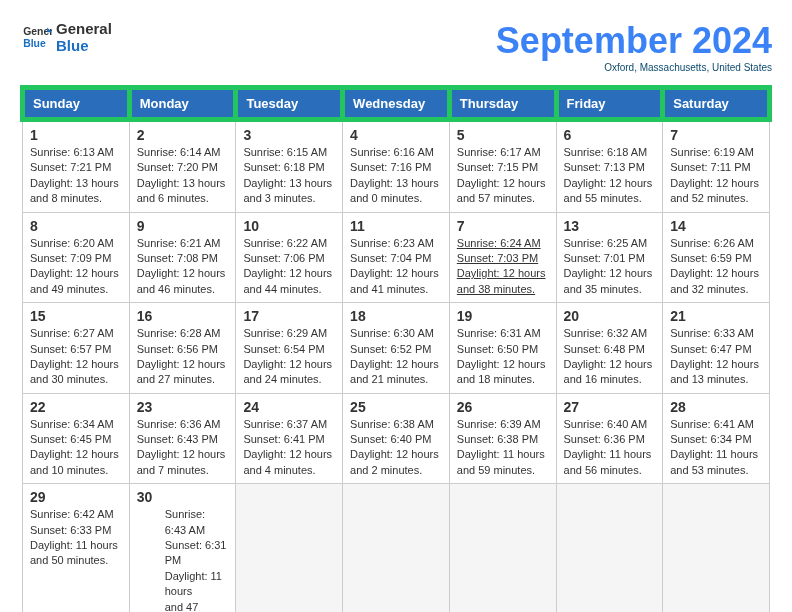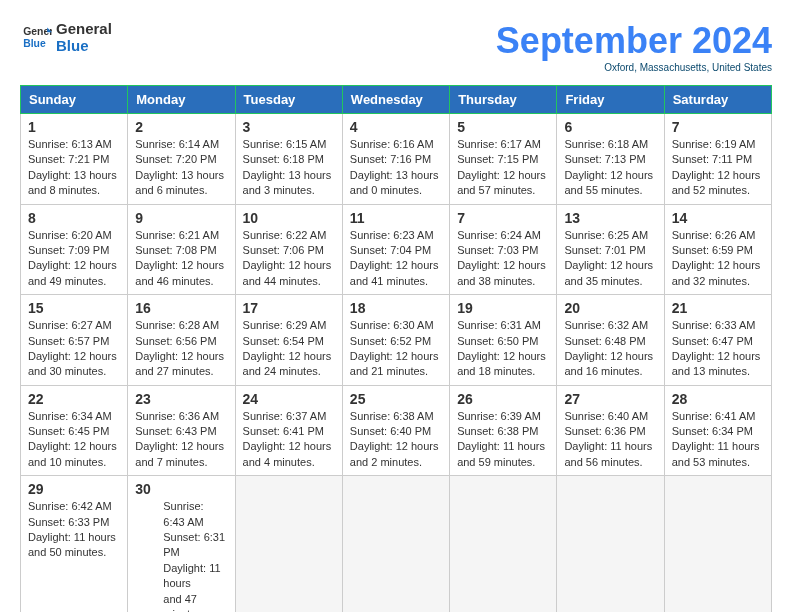--- a/index.html
+++ b/index.html
@@ -42,21 +42,21 @@
       border-collapse: collapse;
       table-layout: fixed;
     }
     th {
       background-color: #2a6ebb;
       color: #fff;
       text-align: left;
       padding: 6px 8px;
       font-size: 13px;
       font-weight: bold;
-      border: 1px solid #22c55e;
+      border: 5px solid #22c55e;
     }
     td {
       vertical-align: top;
       padding: 5px 7px;
       border: 1px solid #ccc;
       font-size: 11px;
       color: #333;
       background: #fff;
       height: 90px;
     }
@@ -185,21 +185,21 @@
         </td>
         <td>
           <span class="day-num">11</span>
           <div class="day-info" style="white-space: pre-line;">Sunrise: 6:23 AM
 Sunset: 7:04 PM
 Daylight: 12 hours
 and 41 minutes.</div>
         </td>
         <td>
           <span class="day-num">7</span>
-          <div class="day-info" style="white-space: pre-line;">Sunrise: 6:24 AM
+          <div class="day-info" style="white-space: pre-line; text-decoration: underline;">Sunrise: 6:24 AM
 Sunset: 7:03 PM
 Daylight: 12 hours
 and 38 minutes.</div>
         </td>
         <td>
           <span class="day-num">13</span>
           <div class="day-info" style="white-space: pre-line;">Sunrise: 6:25 AM
 Sunset: 7:01 PM
 Daylight: 12 hours
 and 35 minutes.</div>

